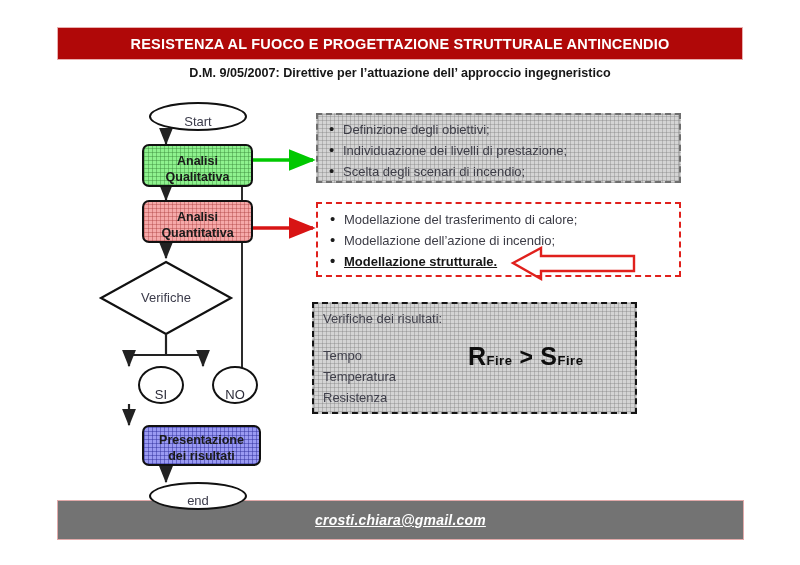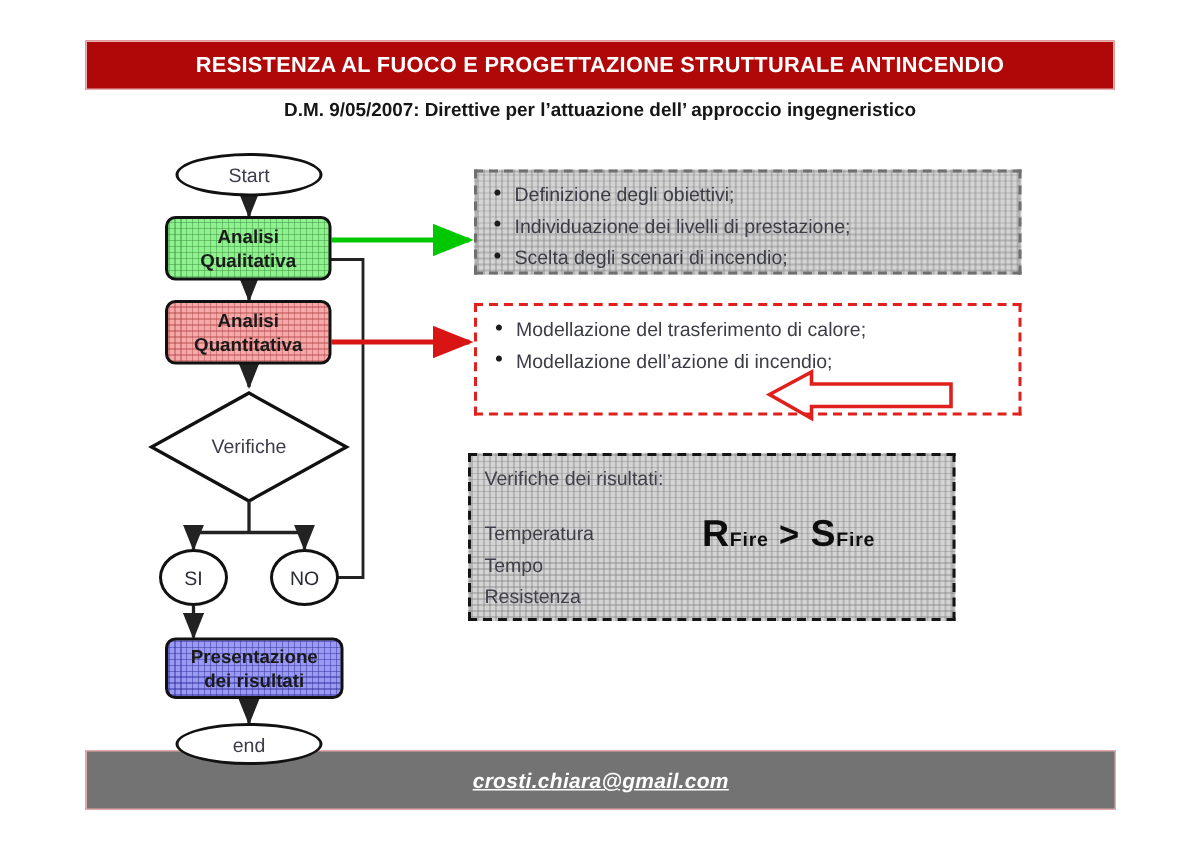--- a/index.html
+++ b/index.html
@@ -27,22 +27,22 @@
     position:absolute;left:57px;top:65px;width:686px;
     text-align:center;color:#161616;font-size:12.6px;font-weight:bold;
     line-height:16px;
   }
 
   
   .flow{position:absolute;left:0;top:0;width:800px;height:565px;}
 
   .node{
     position:absolute;box-sizing:border-box;
-    display:flex;flex-direction:column;align-items:center;justify-content:center;
-    text-align:center;color:#1a1a1a;
+    display:flex;flex-direction:column;align-items:center;justify-content:flex-end;
+    text-align:center;color:#1a1a1a;margin-left:32px;
   }
   .ellipse{
     border:2px solid #111;border-radius:50%;background:#fff;
     font-size:13px;color:#3b3b4a;
   }
   .rrect{
     border:2px solid #111;border-radius:7px;
     font-size:12.5px;font-weight:bold;line-height:16px;
   }
   .rrect span{display:block;}
@@ -210,28 +210,29 @@
       <li>Definizione degli obiettivi;</li>
       <li>Individuazione dei livelli di prestazione;</li>
       <li>Scelta degli scenari di incendio;</li>
     </ul>
   </div>
 
   <div class="panel reddash" style="left:316px;top:202px;width:365px;height:75px;padding:5px 9px;">
     <ul class="blist">
       <li>Modellazione del trasferimento di calore;</li>
       <li>Modellazione dell’azione di incendio;</li>
+      <li class="strong">Modellazione strutturale.</li>
     </ul>
   </div>
 
   <div class="panel blackdash" style="left:312px;top:302px;width:325px;height:112px;padding:4px 9px;">
     <div class="vtext">Verifiche dei risultati:</div>
     <div style="height:16px;"></div>
+    <div class="vtext">Tempo</div>
     <div class="vtext">Temperatura</div>
-    <div class="vtext">Tempo</div>
     <div class="vtext">Resistenza</div>
   </div>
 
   <div class="formula" style="left:468px;top:342px;">
     <span>R</span><sub>Fire</sub><span class="gt">&gt;</span><span>S</span><sub>Fire</sub>
   </div>
 
   <div class="footer-band">
     <span class="footer-mail">crosti.chiara@gmail.com</span>
   </div>

